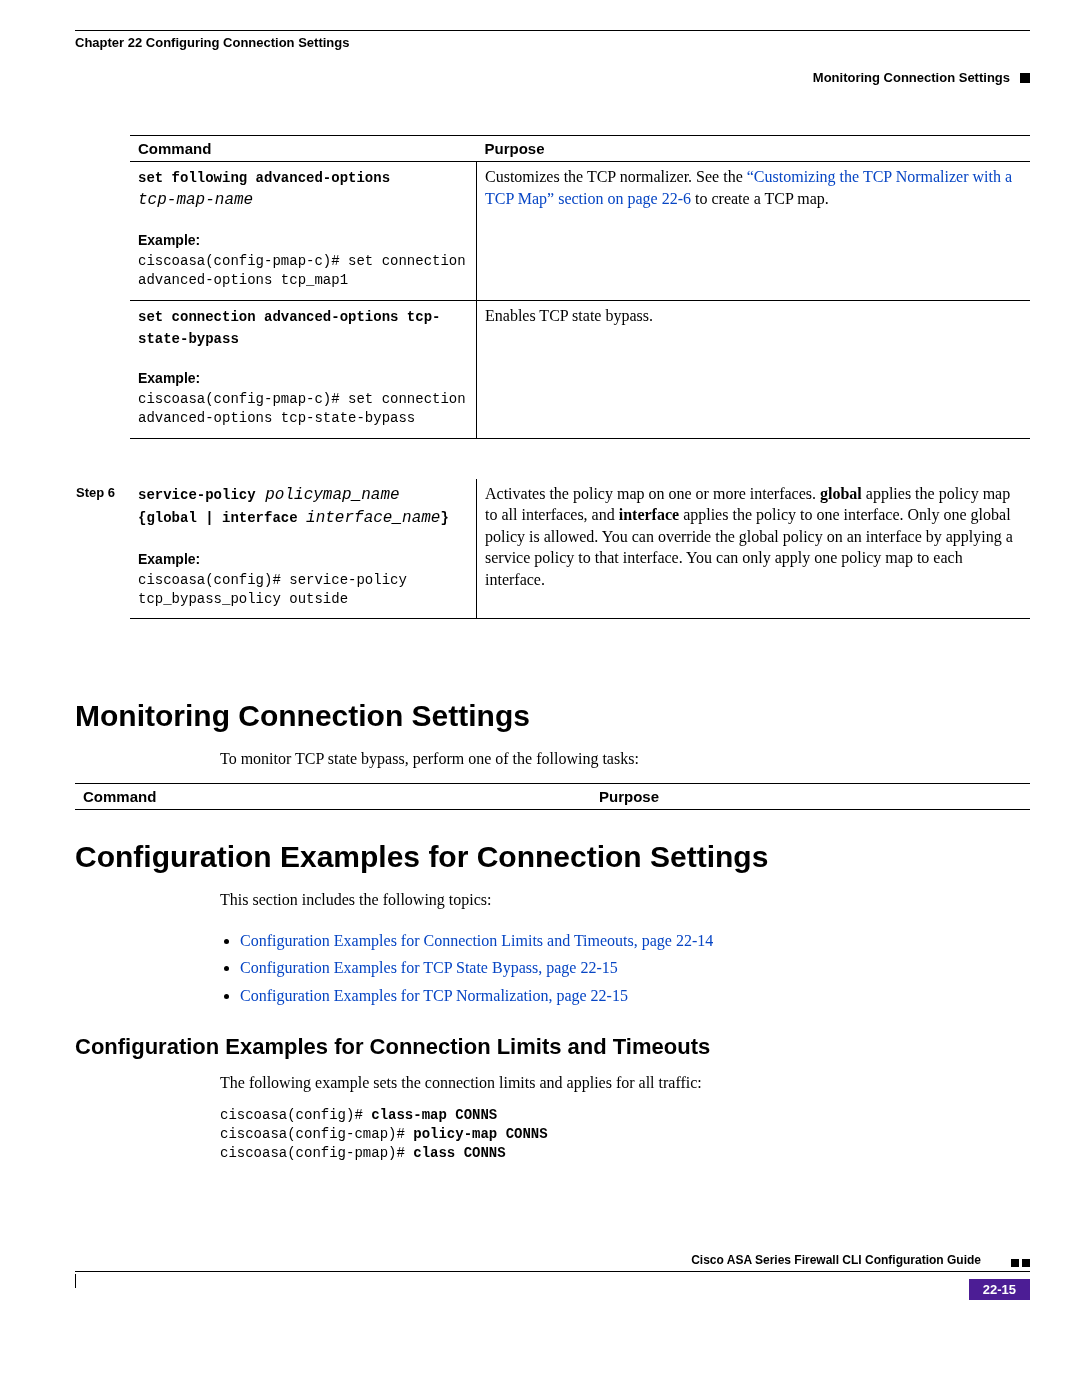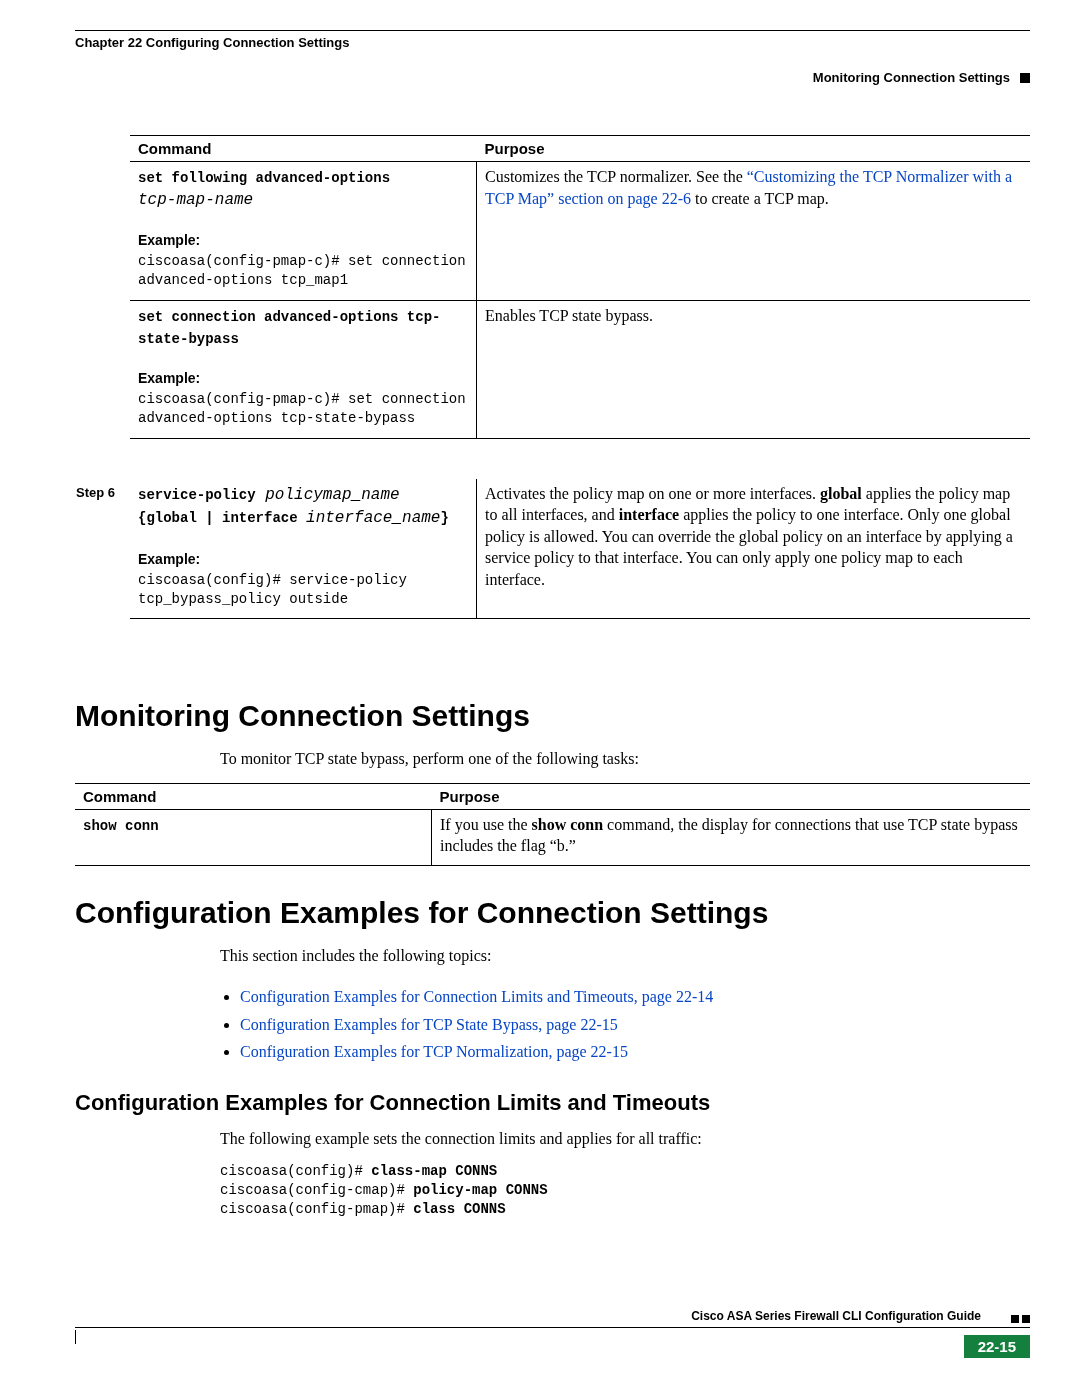--- a/index.html
+++ b/index.html
@@ -184,24 +184,24 @@
     gap: 3px;
     margin-left: 6px;
   }
   .footer-boxes span {
     width: 8px;
     height: 8px;
     background: #000;
     display: inline-block;
   }
   .page-num-box {
-    background: #15803d;
+    background: #4c1d95;
     color: #fff;
     font-family: Arial, Helvetica, sans-serif;
-    font-size: 15px;
+    font-size: 13px;
     font-weight: bold;
     padding: 3px 14px;
     display: inline-block;
     float: right;
     margin-top: 4px;
   }
   .page-num-row {
     display: flex;
     justify-content: flex-end;
     margin-top: 3px;
@@ -290,28 +290,20 @@
 
   <h1 class="sect">Monitoring Connection Settings</h1>
   <div class="body-text">To monitor TCP state bypass, perform one of the following tasks:</div>
 
   <table class="mon-table">
     <tbody>
         <tr>
       <th>Command</th>
       <th>Purpose</th>
     </tr>
-    <tr>
-      <td class="cmd-cell">
-        <span class="mono-b">show conn</span>
-      </td>
-      <td>
-        <span>If you use the </span><b>show conn</b><span> command, the display for connections that use TCP state bypass includes the flag “b.”</span>
-      </td>
-    </tr>
   </tbody>
     </table>
 
   <h1 class="sect">Configuration Examples for Connection Settings</h1>
   <div class="body-text">This section includes the following topics:</div>
   <ul class="xref-list">
     <li><a class="xref" href="#">Configuration Examples for Connection Limits and Timeouts, page 22-14</a></li>
     <li><a class="xref" href="#">Configuration Examples for TCP State Bypass, page 22-15</a></li>
     <li><a class="xref" href="#">Configuration Examples for TCP Normalization, page 22-15</a></li>
   </ul>

